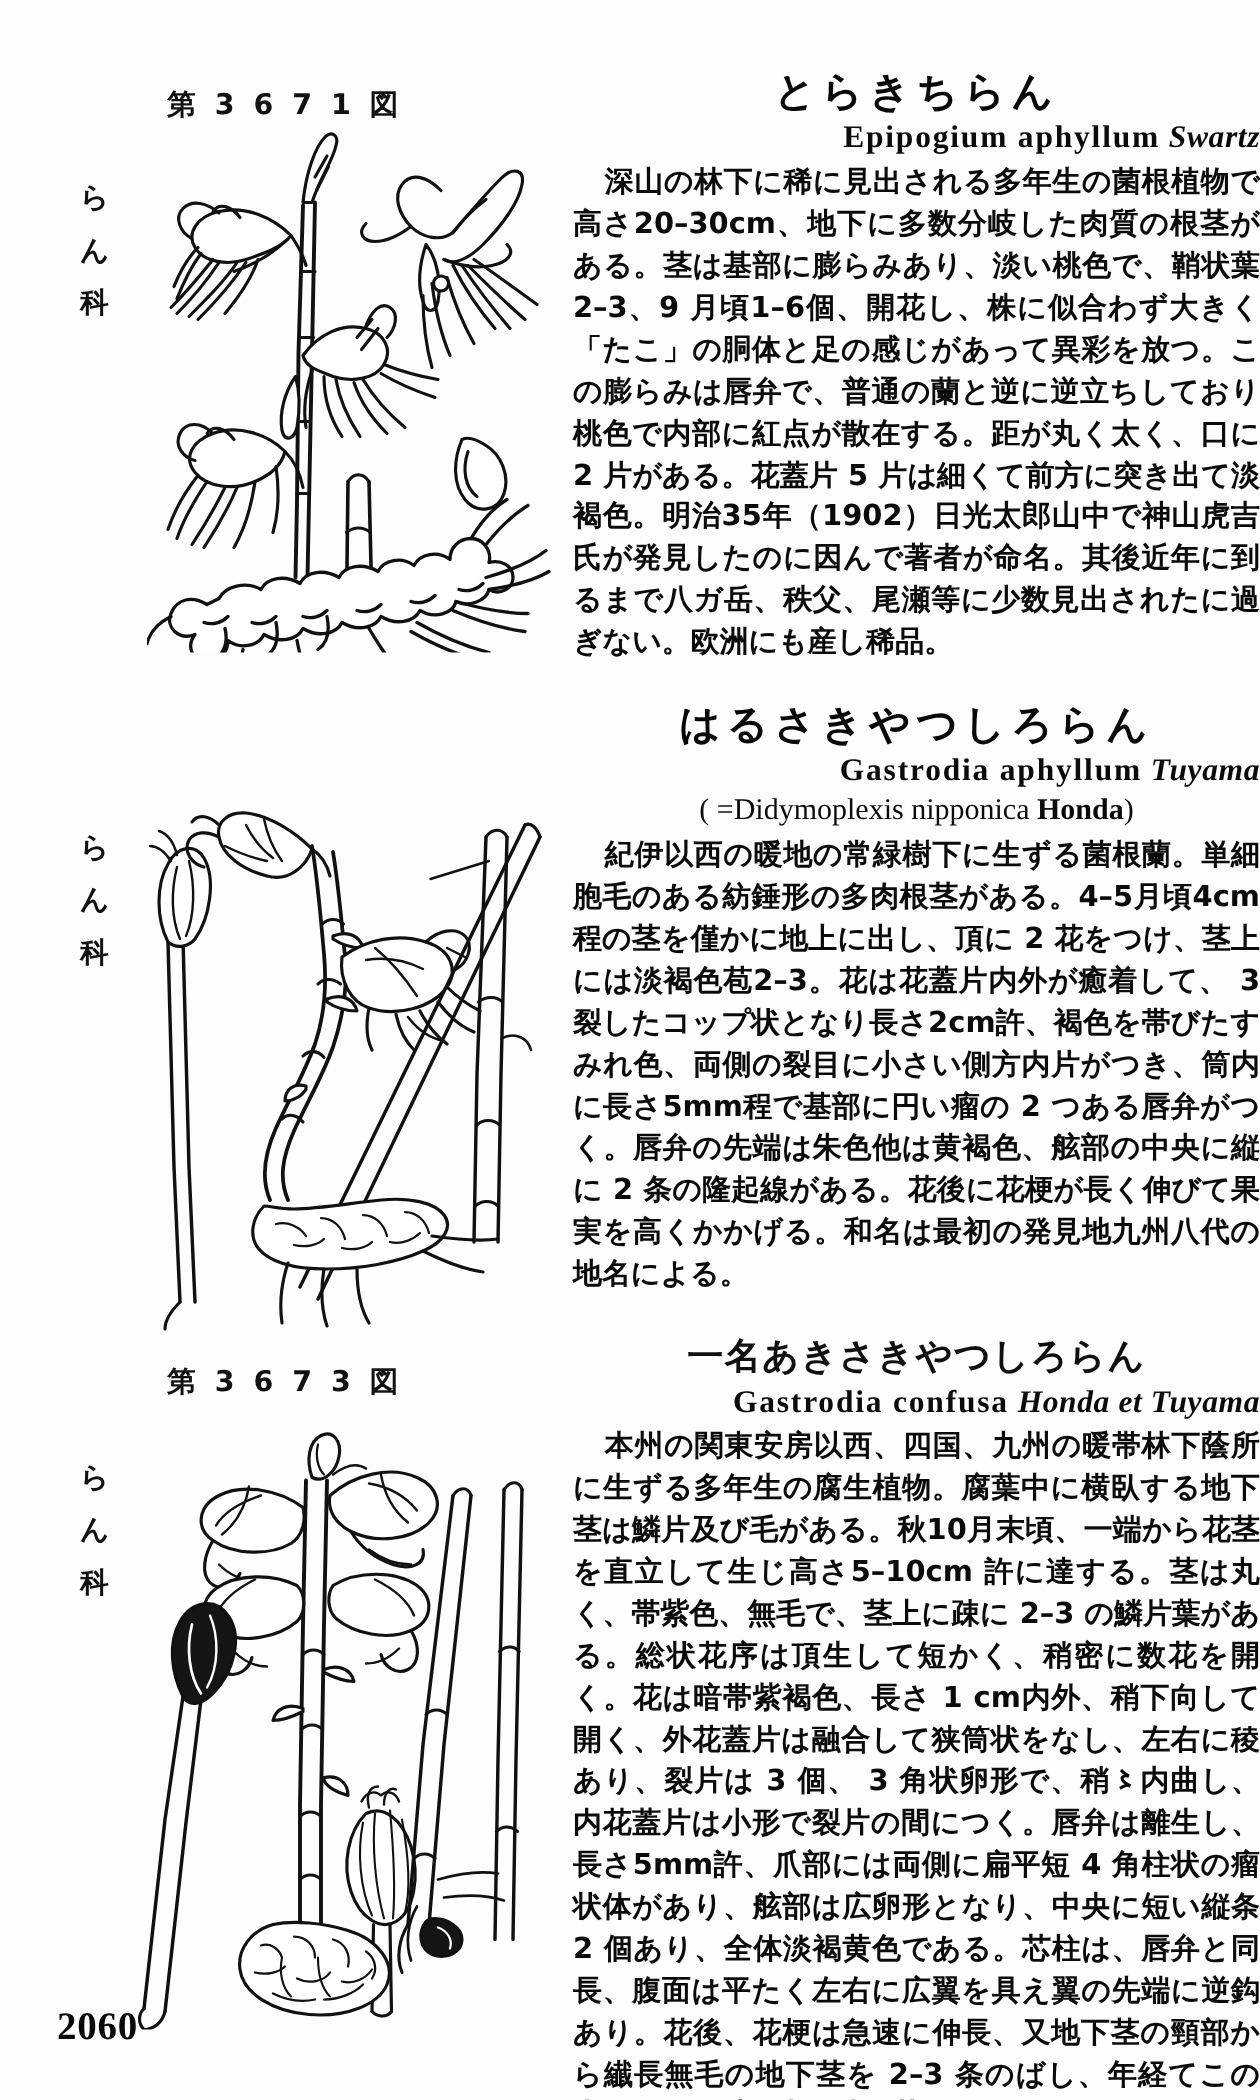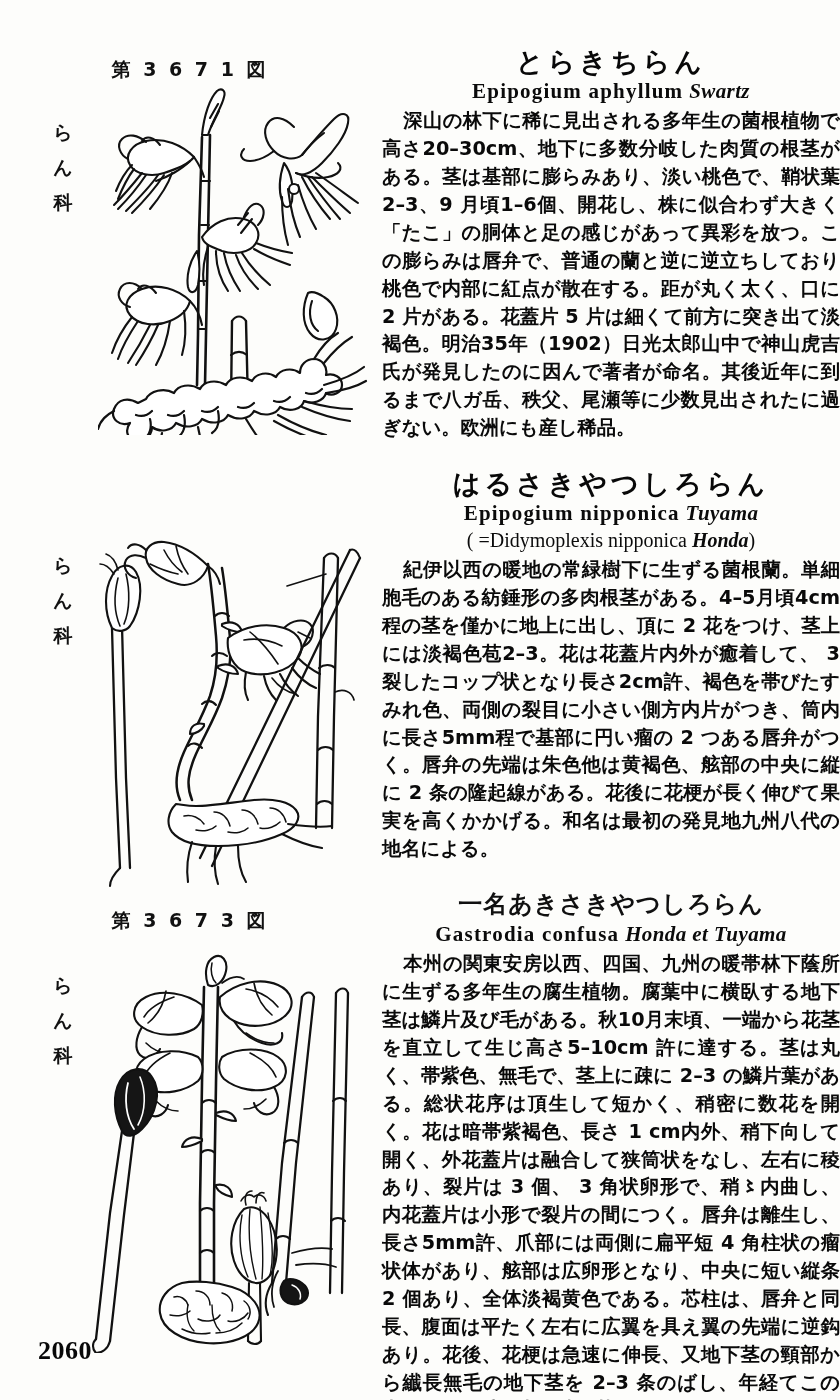--- a/index.html
+++ b/index.html
@@ -89,21 +89,21 @@
     text-align: center;
     font-family: "DejaVu Sans", sans-serif;
     font-size: 24px;
     font-weight: 600;
     letter-spacing: 1px;
     line-height: 1.3;
     color: #101010;
   }
 
   .sci-name {
-    text-align: center;
+    text-align: right;
     font-family: "Liberation Serif", "DejaVu Serif", serif;
     font-size: 21px;
     font-weight: 600;
     letter-spacing: 0.6px;
     line-height: 1.35;
     color: #0b0b0b;
     white-space: nowrap;
   }
   .sci-name .gen { letter-spacing: 1.2px; }
   .sci-name .auth {
@@ -114,21 +114,21 @@
 
   .sci-syn {
     text-align: center;
     font-family: "Liberation Serif", "DejaVu Serif", serif;
     font-size: 20px;
     font-weight: 500;
     line-height: 1.35;
     color: #0b0b0b;
     white-space: nowrap;
   }
-  .sci-syn .auth { font-style: italic; font-weight: 700; }
+  .sci-syn .auth { font-weight: 700; }
 
   .body-text {
     font-family: "DejaVu Sans", sans-serif;
     font-size: 19.3px;
     font-weight: 600;
     line-height: 1.445;
     text-align: justify;
     text-justify: inter-character;
     letter-spacing: 0px;
     color: #0a0a0a;
@@ -444,21 +444,21 @@
         <span class="auth">Swartz</span>
       </div>
       <p class="body-text">深山の林下に稀に見出される多年生の菌根植物で高さ20–30cm、地下に多数分岐した肉質の根茎がある。茎は基部に膨らみあり、淡い桃色で、鞘状葉2–3、9 月頃1–6個、開花し、株に似合わず大きく「たこ」の胴体と足の感じがあって異彩を放つ。この膨らみは唇弁で、普通の蘭と逆に逆立ちしており桃色で内部に紅点が散在する。距が丸く太く、口に 2 片がある。花蓋片 5 片は細くて前方に突き出て淡褐色。明治35年（1902）日光太郎山中で神山虎吉氏が発見したのに因んで著者が命名。其後近年に到るまで八ガ岳、秩父、尾瀬等に少数見出されたに過ぎない。欧洲にも産し稀品。</p>
     </div>
 
     <div class="gap-lg"></div>
 
     <div class="entry">
       <div class="jp-name">はるさきやつしろらん</div>
       <div class="sci-name">
-        <span class="gen">Epipogium nipponica</span>
+        <span class="gen">Gastrodia aphyllum</span>
         <span class="auth">Tuyama</span>
       </div>
       <div class="sci-syn">
         <span>( =</span><span>Didymoplexis nipponica</span>
         <span class="auth">Honda</span><span>)</span>
       </div>
       <p class="body-text">紀伊以西の暖地の常緑樹下に生ずる菌根蘭。単細胞毛のある紡錘形の多肉根茎がある。4–5月頃4cm程の茎を僅かに地上に出し、頂に 2 花をつけ、茎上には淡褐色苞2–3。花は花蓋片内外が癒着して、 3 裂したコップ状となり長さ2cm許、褐色を帯びたすみれ色、両側の裂目に小さい側方内片がつき、筒内に長さ5mm程で基部に円い瘤の 2 つある唇弁がつく。唇弁の先端は朱色他は黄褐色、舷部の中央に縦に 2 条の隆起線がある。花後に花梗が長く伸びて果実を高くかかげる。和名は最初の発見地九州八代の地名による。</p>
     </div>
 
     <div class="gap-lg"></div>

